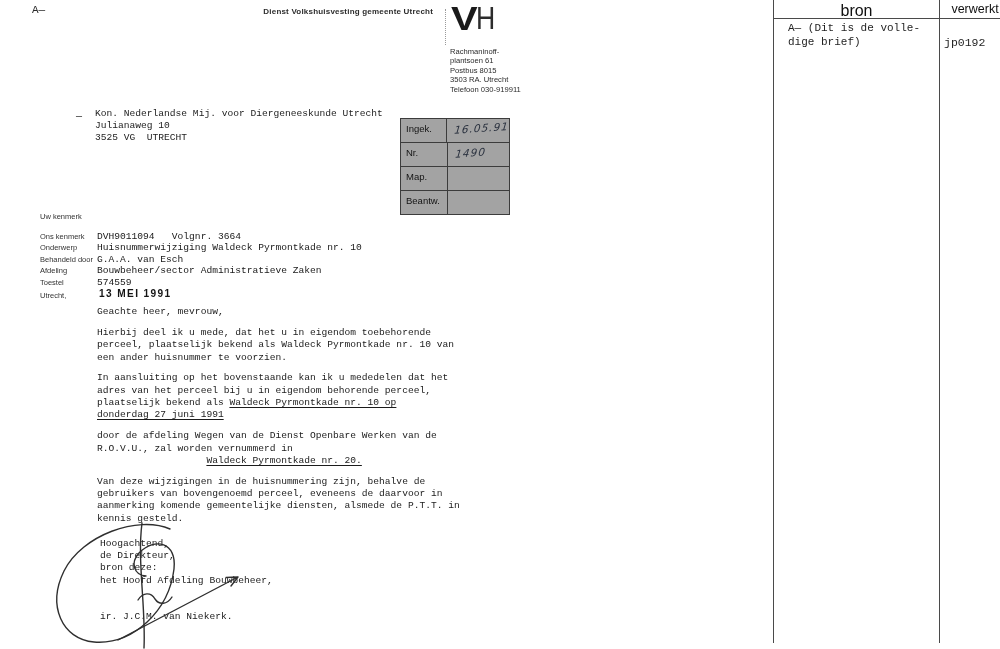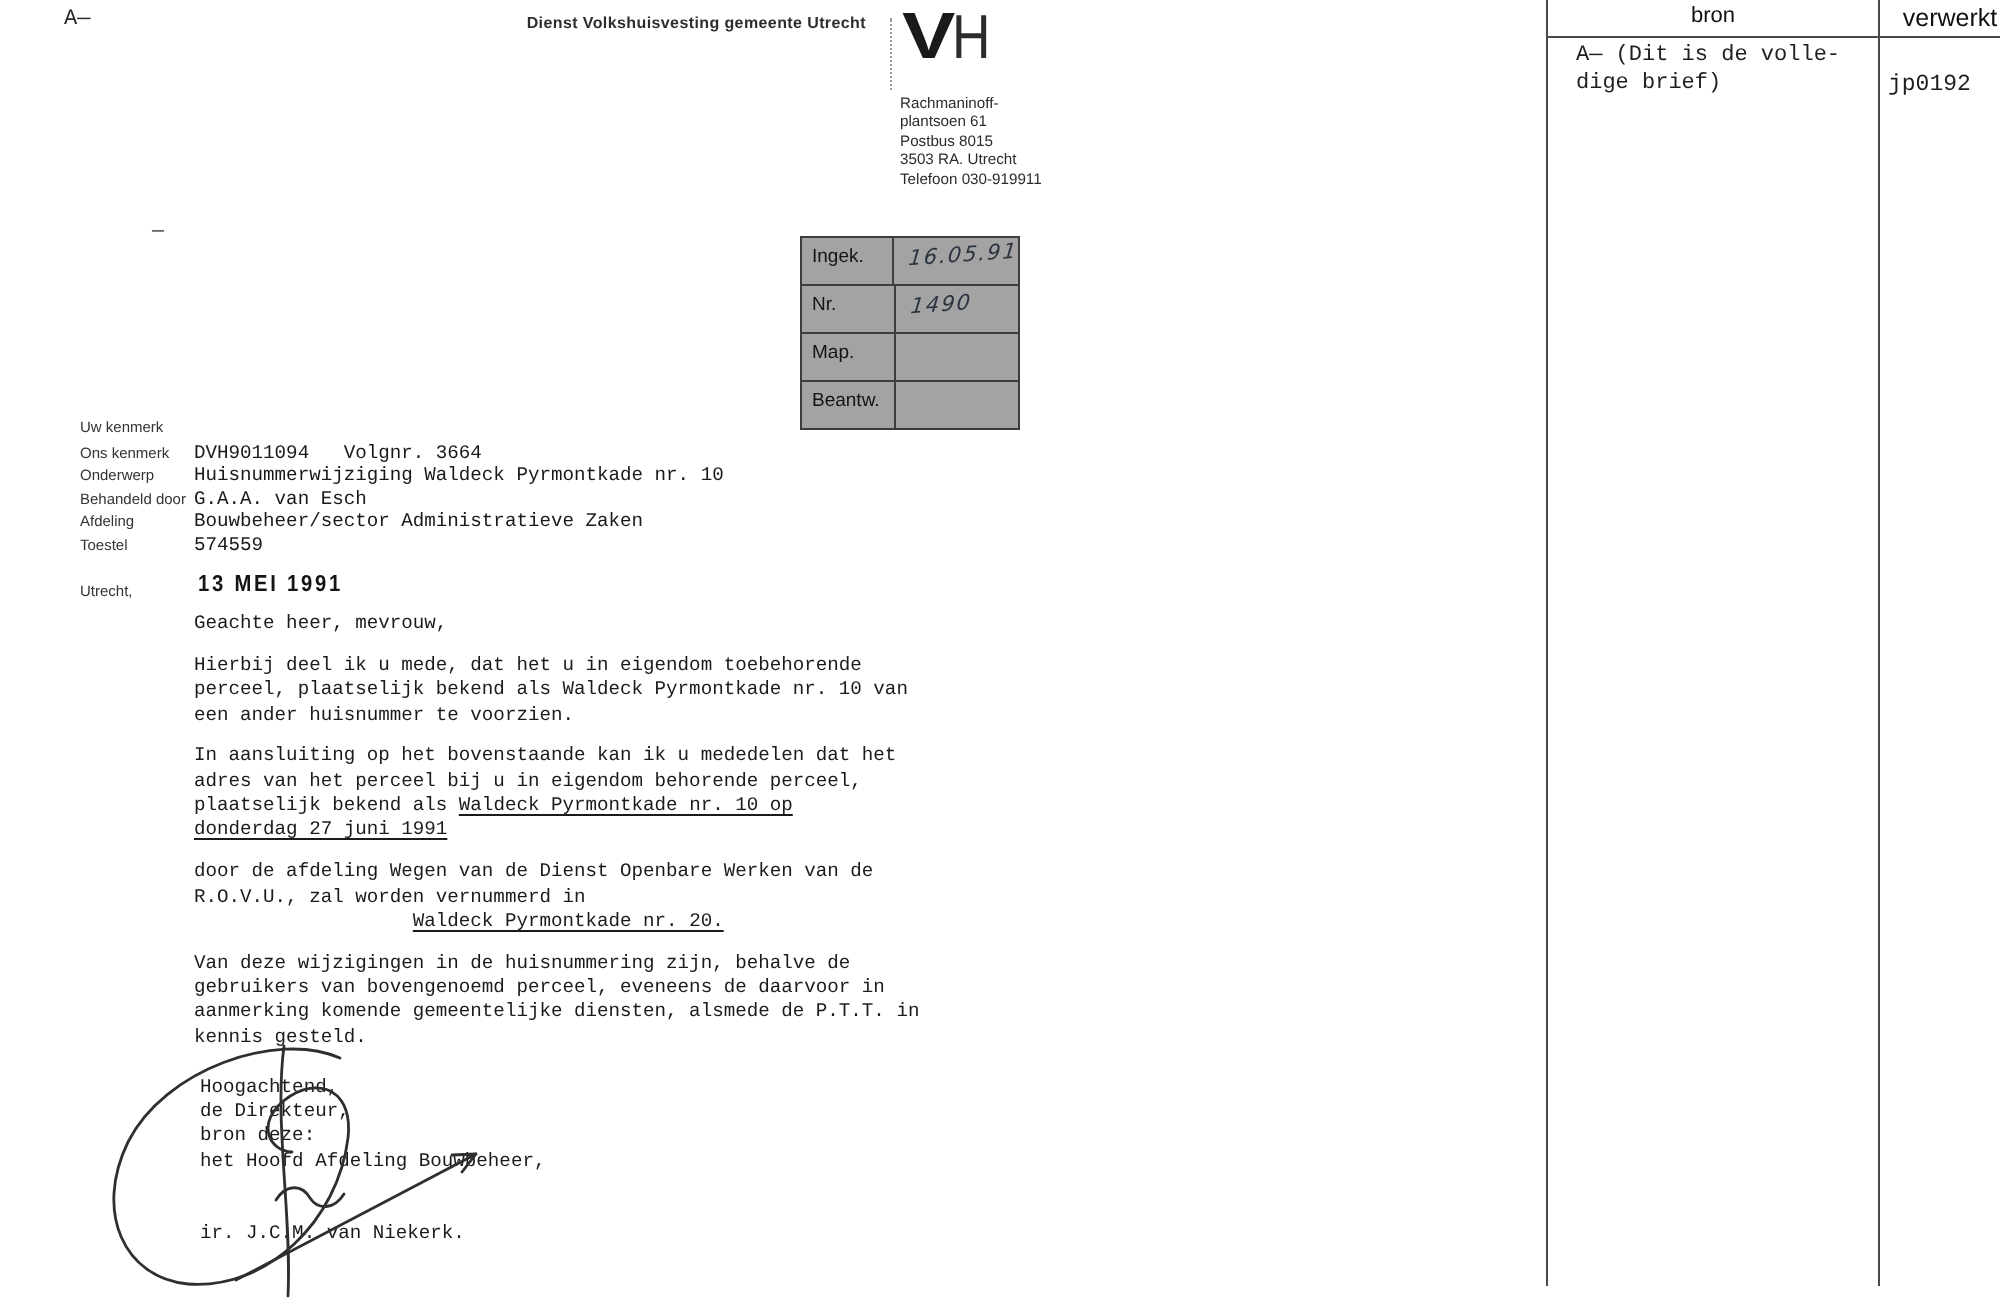--- a/index.html
+++ b/index.html
@@ -24,38 +24,38 @@
   .stamp-row{display:flex;height:23px;border-bottom:1.2px solid #3c3c3c;}
   .stamp-row:last-child{border-bottom:none;}
   .stamp-label{width:47px;border-right:1.2px solid #3c3c3c;font-size:9.5px;color:#141414;
                padding:4px 0 0 5px;box-sizing:border-box;}
   .stamp-value{flex:1;font-family:"DejaVu Sans",sans-serif;font-style:italic;font-size:10.5px;
                color:#2c3340;padding:3px 0 0 7px;transform:rotate(-4deg) skewX(-10deg);letter-spacing:1px;}
   
   .meta{left:40px;top:209px;}
   .meta-row{display:flex;height:11.6px;align-items:baseline;}
   .meta-label{width:57px;font-size:7.5px;color:#333;flex:none;}
-  .meta-value{font-family:"Liberation Mono",monospace;white-space:pre;font-size:9.6px;color:#191919;}
+  .meta-value{font-family:"Liberation Mono",monospace;white-space:pre;font-size:9.6px;color:#191919;margin-top:10px;}
   .place-label{left:40px;top:291px;font-size:7.5px;color:#333;}
   .date-stamp{left:99px;top:286px;font-size:11px;font-weight:bold;color:#141414;
               letter-spacing:1.5px;transform:scale(.92,1.05);transform-origin:left top;}
   
   .body{left:97px;top:306px;font-size:9.6px;line-height:12.4px;color:#1b1b1b;}
   .para{margin-bottom:8.3px;}
   .seg-u{text-decoration:underline;text-underline-offset:2px;}
   
   .closing{left:100px;top:538px;font-size:9.6px;line-height:12.2px;color:#1b1b1b;}
   .signer{left:100px;top:611px;font-size:9.6px;color:#1b1b1b;}
   .sig-svg{left:38px;top:513px;}
   
   .vline{top:0;width:1.3px;height:643px;background:#4a4a4a;}
   .vline-a{left:773px;}
   .vline-b{left:939px;}
   .hline{left:773px;top:18px;width:227px;height:1.3px;background:#4a4a4a;}
-  .bron-header{left:774px;top:2px;width:165px;text-align:center;font-size:11px;color:#101010;}
+  .bron-header{left:774px;top:2px;width:165px;text-align:center;font-size:16px;color:#101010;}
   .verwerkt-header{left:941px;top:2px;width:68px;text-align:center;font-size:12.5px;color:#101010;}
   .bron-note{left:788px;top:22px;font-size:11px;line-height:13.5px;color:#1f1f1f;}
   .verwerkt-value{left:944px;top:36px;font-size:11.5px;color:#1f1f1f;}
 </style>
 </head>
 <body>
 
 <div id="page">
 
   <div class="abs mono margin-mark">A—</div>
@@ -70,20 +70,21 @@
 
   <div class="abs addr" id="address">
       <div>Rachmaninoff-</div>
       <div>plantsoen 61</div>
       <div>Postbus 8015</div>
       <div>3503 RA. Utrecht</div>
       <div>Telefoon 030-919911</div>
     </div>
 
   <div class="abs mono recip-dash">—</div>
+  <div class="abs mono recipient" id="recipient"><div>Kon. Nederlandse Mij. voor Diergeneeskunde Utrecht</div><div>Julianaweg 10</div><div>3525 VG  UTRECHT</div></div>
 
   <div class="abs stampbox" id="stampbox">
       <div class="stamp-row">
         <div class="stamp-label">Ingek.</div>
         <div class="stamp-value">16.05.91</div>
       </div>
       <div class="stamp-row">
         <div class="stamp-label">Nr.</div>
         <div class="stamp-value">1490</div>
       </div>

